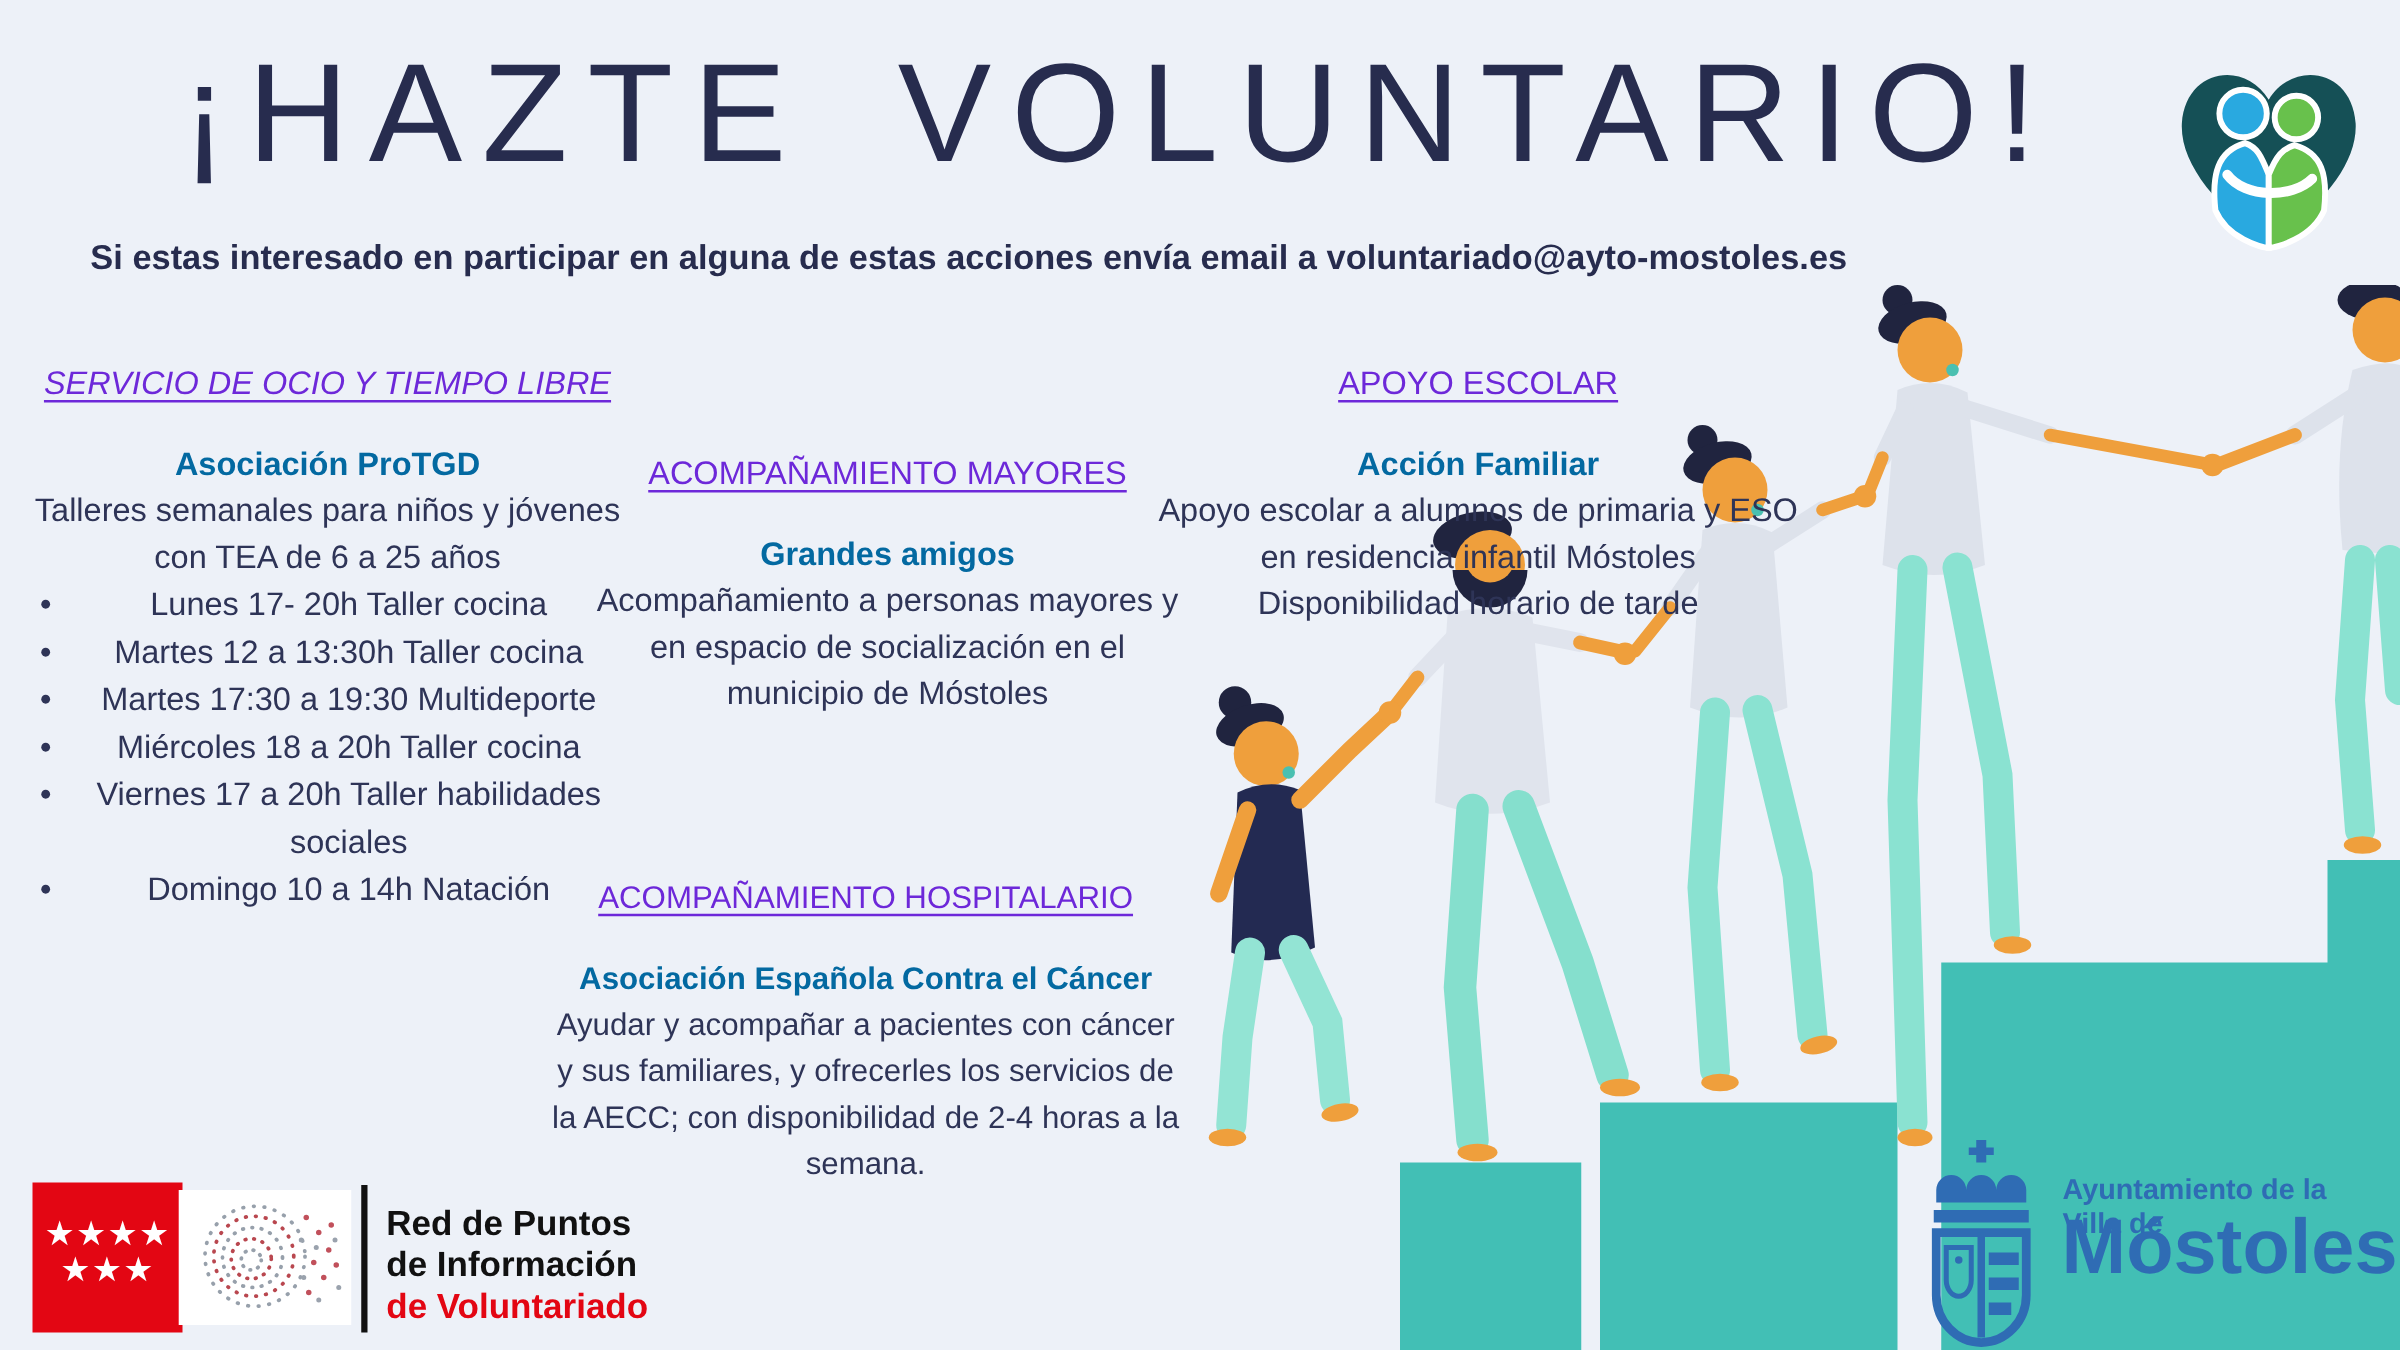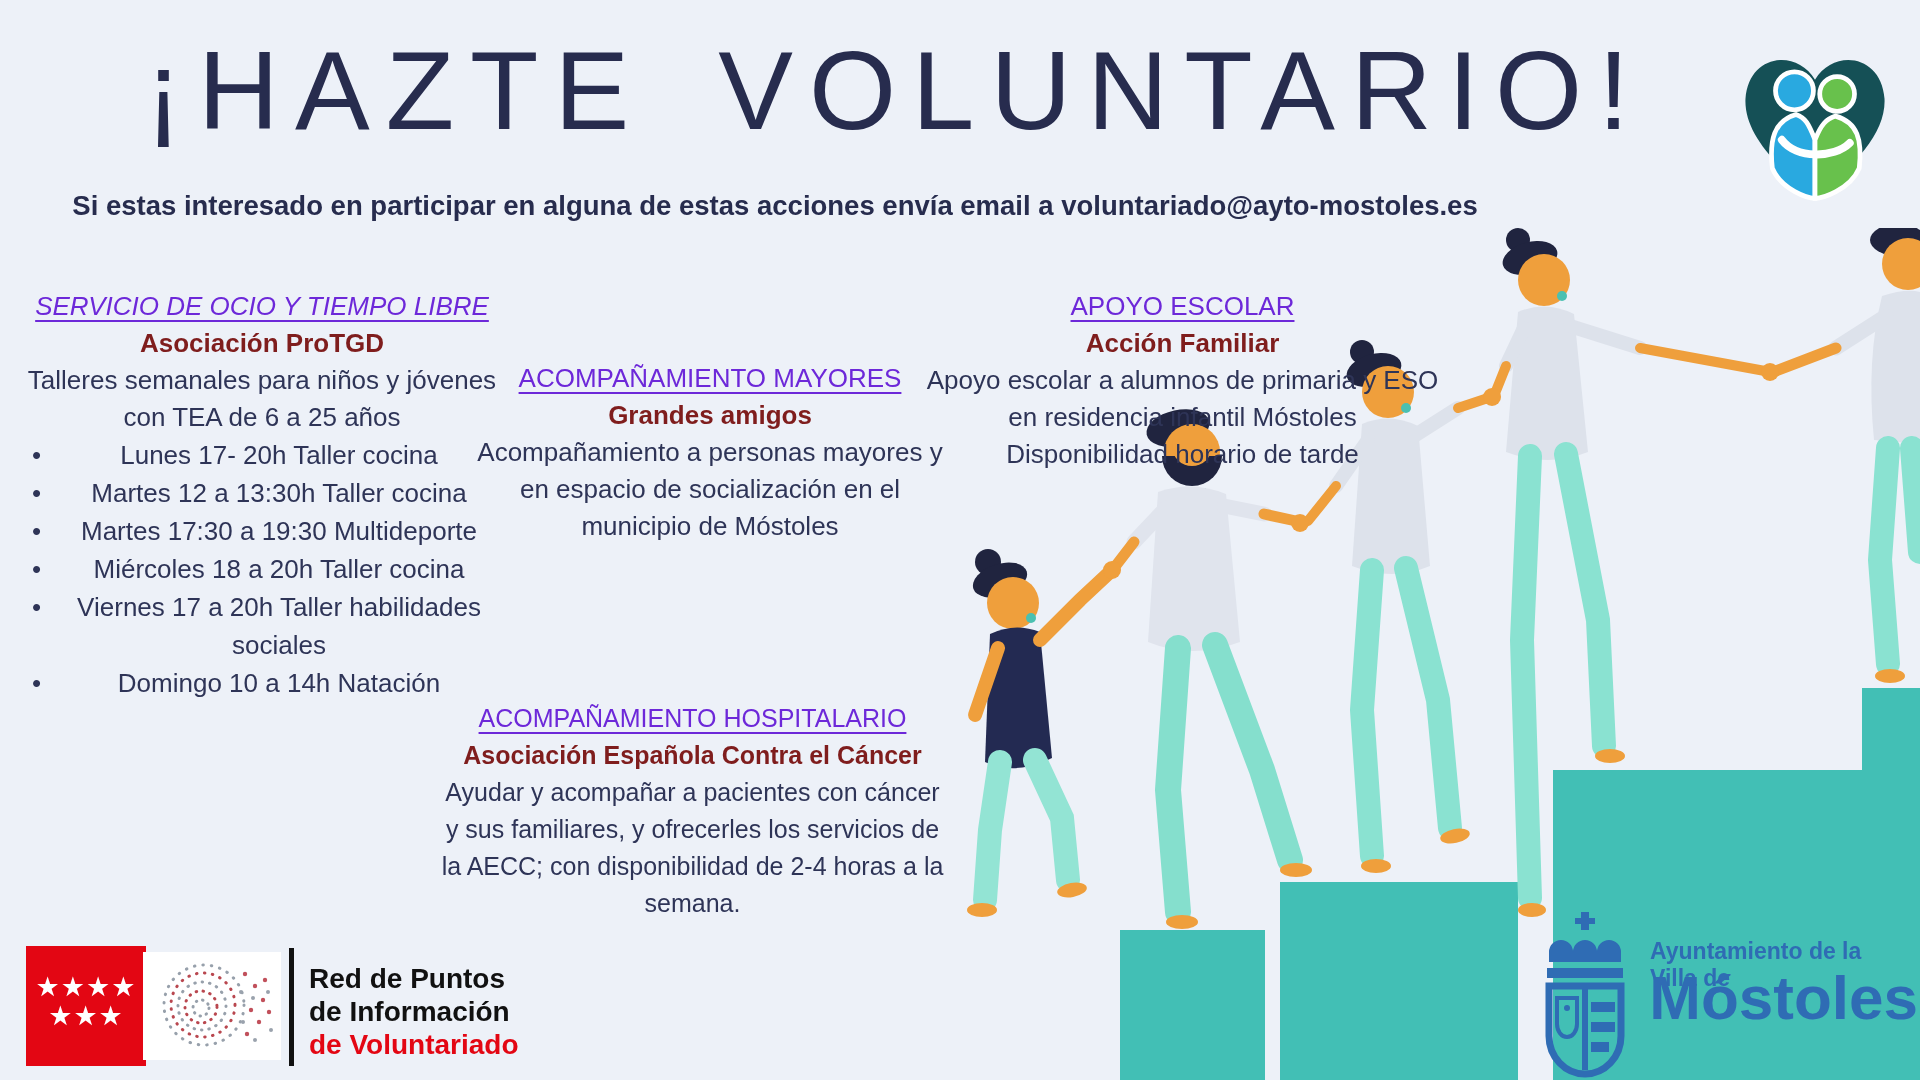--- a/index.html
+++ b/index.html
@@ -18,21 +18,21 @@
   }
   
   .subtitle{
     left:45px;top:190px;width:1460px;text-align:center;
     font-size:27.5px;font-weight:bold;color:#272c4e;z-index:3;
   }
   
   .col{z-index:3;text-align:center;font-size:26px;line-height:37px;}
   .col .heading{text-decoration:underline;text-underline-offset:5px;color:#6d28d9;}
   .col .heading.italic{font-style:italic;}
-  .col .org{font-weight:bold;color:#7f1d1d;}
+  .col .org{font-weight:bold;color:#0369a1;margin-top:28px;}
   .col-ocio{left:22px;top:288px;width:480px;}
   .col-mayores{left:475px;top:360px;width:470px;}
   .col-hospital{left:440px;top:700px;width:505px;font-size:25px;}
   .col-escolar{left:925px;top:288px;width:515px;}
   ul.schedule{list-style:none;margin:0;padding:0;}
   ul.schedule li{position:relative;text-align:center;padding:0 0 0 34px;line-height:38px;}
   ul.schedule li::before{content:"•";position:absolute;left:10px;top:0;color:#2e3457;}
   
   .illu{left:900px;top:228px;width:1020px;height:852px;z-index:1;}
   

